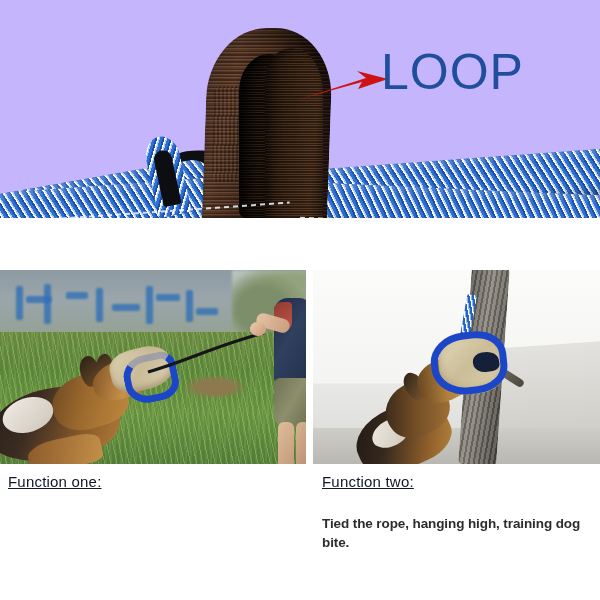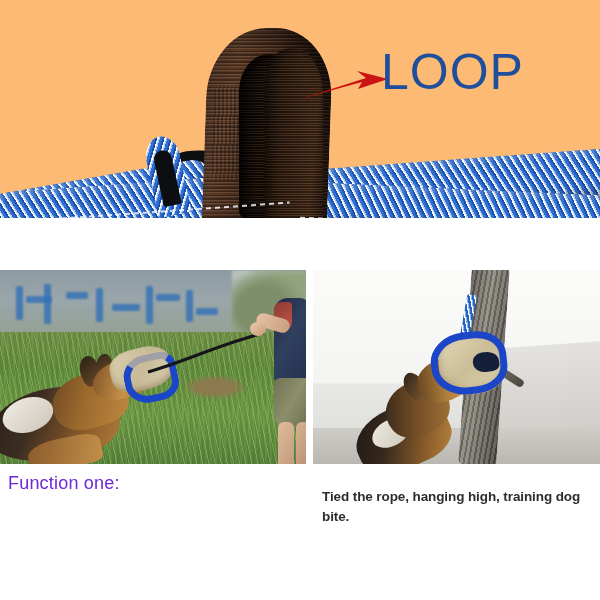--- a/index.html
+++ b/index.html
@@ -20,21 +20,21 @@
     background: #ffffff;
   }
 
   
   .hero {
     position: absolute;
     left: 0;
     top: 0;
     width: 600px;
     height: 218px;
-    background: #fdba74;
+    background: #c4b5fd;
     overflow: hidden;
   }
 
   
   .jute {
     position: absolute;
     left: -10px;
     top: 196px;
     width: 360px;
     height: 90px;
@@ -498,25 +498,26 @@
     height: 136px;
     background: #ffffff;
   }
   .cap-col { position: absolute; top: 0; }
   .cap-left  { left: 8px;   width: 296px; }
   .cap-right { left: 322px; width: 272px; }
 
   .cap-title {
     margin: 10px 0 0 0;
     font-family: "Liberation Sans", sans-serif;
-    font-size: 18px;
+    font-size: 15px;
     font-weight: 400;
-    color: #6d28d9;
+    color: #0f172a;
     letter-spacing: .2px;
     line-height: 1.1;
+    text-decoration: underline;
   }
   .cap-body {
     margin: 14px 0 0 0;
     font-family: "Liberation Sans", sans-serif;
     font-size: 13.5px;
     font-weight: 700;
     color: #2d2d2d;
     line-height: 1.45;
     letter-spacing: -.1px;
     max-width: 246px;
@@ -630,17 +631,18 @@
     </div>
   </div>
 
   <div class="captions">
 
     <div class="cap-col cap-left">
       <div class="cap-title">Function one:</div>
     </div>
 
     <div class="cap-col cap-right">
+      <div class="cap-title">Function two:</div>
       <div class="cap-body">Tied the rope, hanging high, training dog bite.</div>
     </div>
   </div>
 
 </div>
 
 </body></html>

